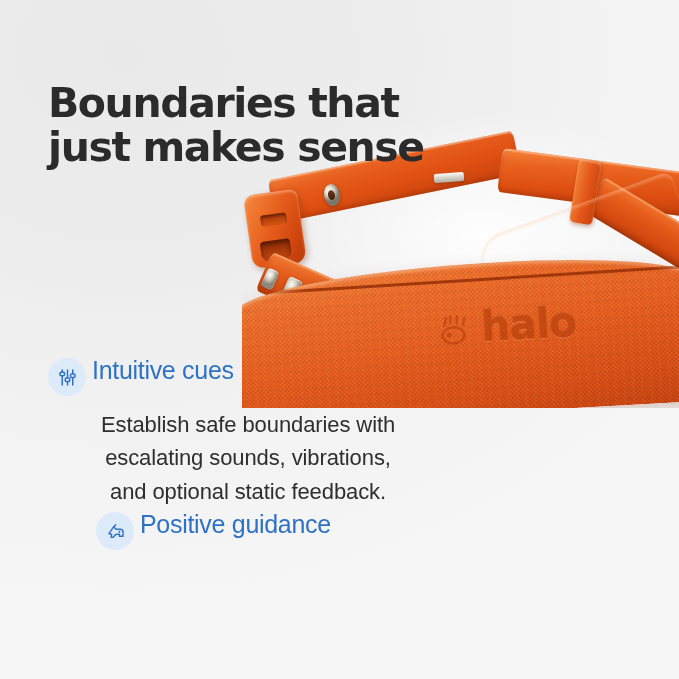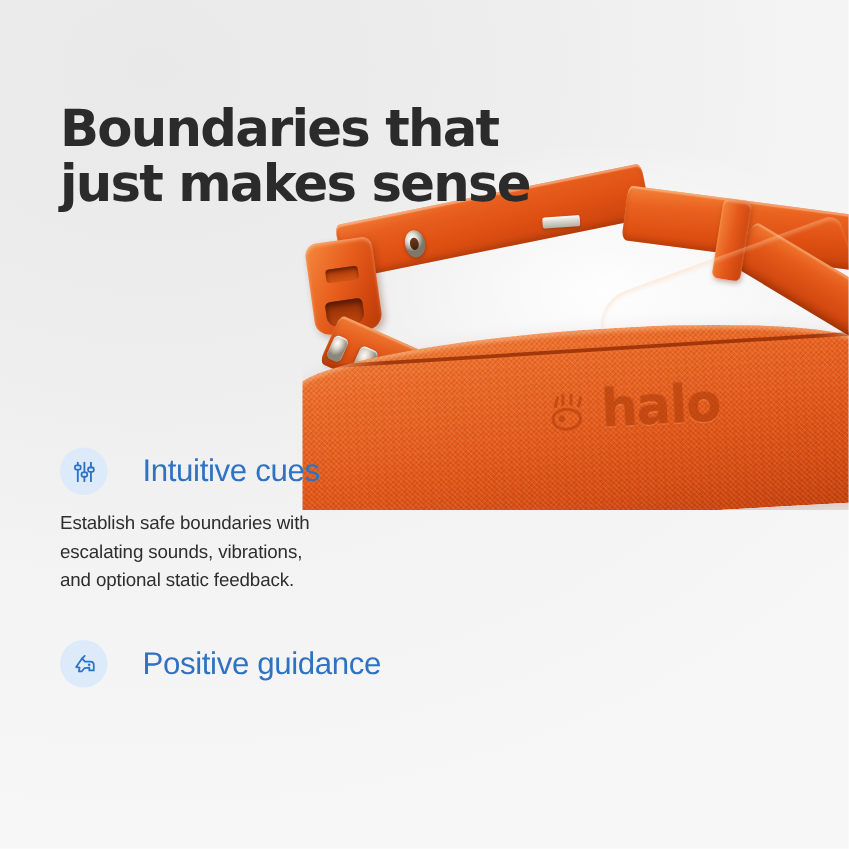--- a/index.html
+++ b/index.html
@@ -223,50 +223,51 @@
     font-size:41px;
     font-weight:700;
     line-height:1.08;
     letter-spacing:-1.4px;
     color:#2b2b2b;
     margin-top:39px;
   }
 
   .feature{ position:absolute; left:48px; width:400px; }
   #feature-1{ top:358px; }
-  #feature-2{ top:512px; }
+  #feature-2{ top:512px;margin-left:48px; }
 
   .feature-head{
     display:flex;
-    align-items:center;
-    gap:28px;
+    align-items:flex-start;
+    gap:6px;
     margin-bottom:12px;
   }
   .feature-icon{
     width:38px; height:38px;
     flex:0 0 38px;
     border-radius:50%;
     background:#dceafa;
     display:flex;
     align-items:center;
     justify-content:center;
   }
   .feature-title{
     font-size:25px;
     font-weight:400;
     color:#2f72c4;
     letter-spacing:-.3px;
     line-height:1;
   }
   .feature-body{
-    font-size:15px;
+    font-size:22px;
     line-height:1.52;
     color:#2e2e2e;
     letter-spacing:-.1px;
     white-space:pre-line;
+    text-align:center;
   }
 </style>
 </head>
 <body>
 
 <div id="page">
 
   <div id="photo">
     <div class="collar">
 

